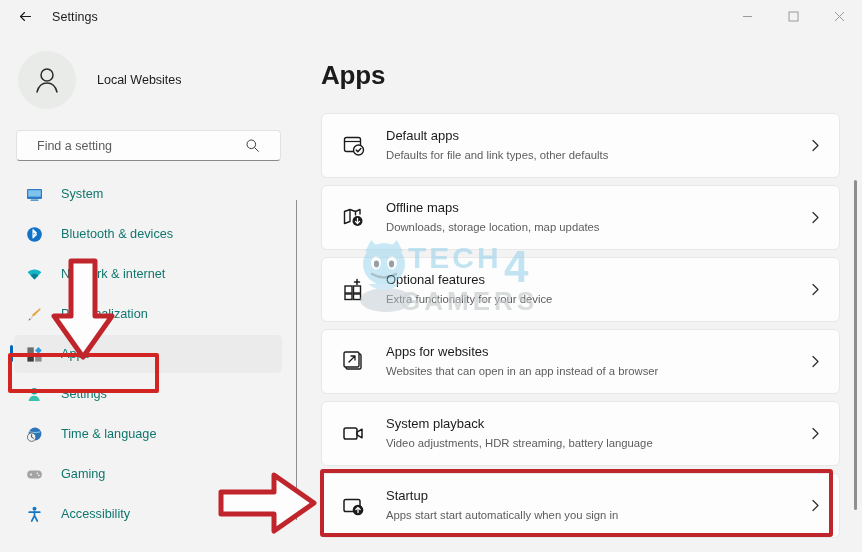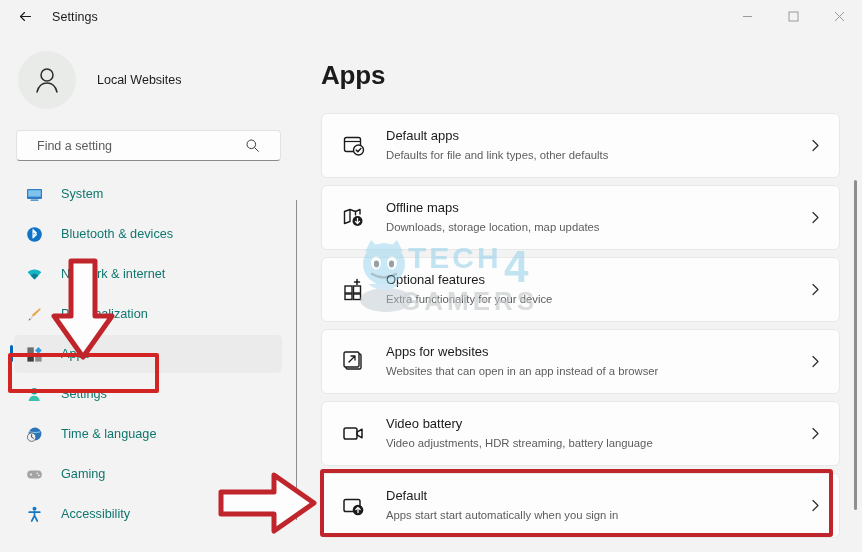--- a/index.html
+++ b/index.html
@@ -382,40 +382,40 @@
       </div>
 
       <div class="card">
         <span class="card-ico">
           <svg width="24" height="24" viewBox="0 0 24 24" fill="none">
             <rect x="2" y="6" width="13" height="11" rx="1.8" stroke="#1b1b1b" stroke-width="1.5"></rect>
             <path d="M15 10.2l5-3v8.6l-5-3v-2.6z" stroke="#1b1b1b" stroke-width="1.5" stroke-linejoin="round"></path>
           </svg>
         </span>
         <div class="card-text">
-          <div class="card-title">Video battery</div>
+          <div class="card-title">System playback</div>
           <div class="card-sub">Video adjustments, HDR streaming, battery language</div>
         </div>
         <span class="chev">
           <svg width="15" height="15" viewBox="0 0 15 15" fill="none">
             <path d="M5 2.5L10 7.5L5 12.5" stroke="#2b2b2b" stroke-width="1.2" stroke-linecap="round" stroke-linejoin="round"></path>
           </svg>
         </span>
       </div>
 
       <div class="card">
         <span class="card-ico">
           <svg width="24" height="24" viewBox="0 0 24 24" fill="none">
             <rect x="2" y="5.5" width="16" height="12" rx="1.8" stroke="#1b1b1b" stroke-width="1.5"></rect>
             <circle cx="16" cy="16" r="5.3" fill="#1b1b1b"></circle>
             <path d="M16 18.6v-5.2M13.9 15.5l2.1-2.1 2.1 2.1" stroke="#fdfdfd" stroke-width="1.3" stroke-linecap="round" stroke-linejoin="round" fill="none"></path>
           </svg>
         </span>
         <div class="card-text">
-          <div class="card-title">Default</div>
+          <div class="card-title">Startup</div>
           <div class="card-sub">Apps start start automatically when you sign in</div>
         </div>
         <span class="chev">
           <svg width="15" height="15" viewBox="0 0 15 15" fill="none">
             <path d="M5 2.5L10 7.5L5 12.5" stroke="#2b2b2b" stroke-width="1.2" stroke-linecap="round" stroke-linejoin="round"></path>
           </svg>
         </span>
       </div>
 
     </div>

